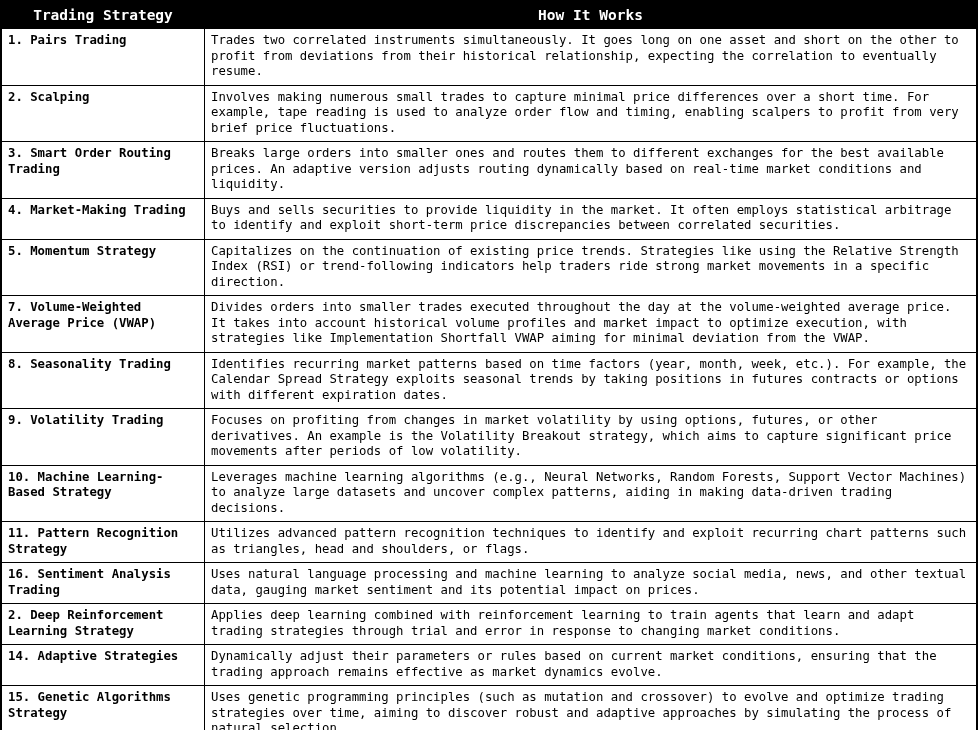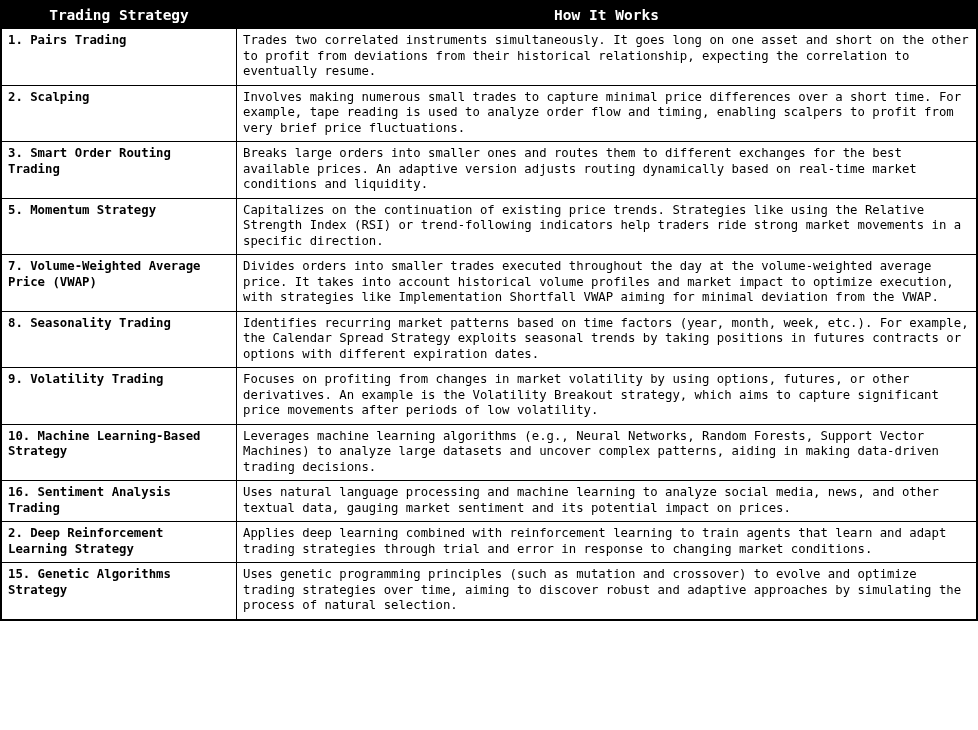--- a/index.html
+++ b/index.html
@@ -16,21 +16,21 @@
     width: 978px;
     table-layout: fixed;
     border: 2px solid #000000;
   }
   table.strategy-table th {
     background: #000000;
     color: #ffffff;
     font-family: "DejaVu Sans Mono", monospace;
     font-size: 14.5px;
     font-weight: bold;
-    padding: 5px 24px;
+    padding: 5px 8px;
     text-align: center;
     letter-spacing: 0px;
     border: 1px solid #000000;
   }
   table.strategy-table td {
     border: 1px solid #000000;
     padding: 4px 6px 5px 6px;
     vertical-align: top;
     font-family: "DejaVu Sans Mono", monospace;
     font-size: 12.3px;
@@ -66,45 +66,57 @@
     </tr>
     <tr>
       <td class="col-strategy">2. Scalping</td>
       <td class="col-desc">Involves making numerous small trades to capture minimal price differences over a short time. For example, tape reading is used to analyze order flow and timing, enabling scalpers to profit from very brief price fluctuations.</td>
     </tr>
     <tr>
       <td class="col-strategy">3. Smart Order Routing Trading</td>
       <td class="col-desc">Breaks large orders into smaller ones and routes them to different exchanges for the best available prices. An adaptive version adjusts routing dynamically based on real-time market conditions and liquidity.</td>
     </tr>
     <tr>
+      <td class="col-strategy">4. Market-Making Trading</td>
+      <td class="col-desc">Buys and sells securities to provide liquidity in the market. It often employs statistical arbitrage to identify and exploit short-term price discrepancies between correlated securities.</td>
+    </tr>
+    <tr>
       <td class="col-strategy">5. Momentum Strategy</td>
       <td class="col-desc">Capitalizes on the continuation of existing price trends. Strategies like using the Relative Strength Index (RSI) or trend-following indicators help traders ride strong market movements in a specific direction.</td>
     </tr>
     <tr>
       <td class="col-strategy">7. Volume-Weighted Average Price (VWAP)</td>
       <td class="col-desc">Divides orders into smaller trades executed throughout the day at the volume-weighted average price. It takes into account historical volume profiles and market impact to optimize execution, with strategies like Implementation Shortfall VWAP aiming for minimal deviation from the VWAP.</td>
     </tr>
     <tr>
       <td class="col-strategy">8. Seasonality Trading</td>
       <td class="col-desc">Identifies recurring market patterns based on time factors (year, month, week, etc.). For example, the Calendar Spread Strategy exploits seasonal trends by taking positions in futures contracts or options with different expiration dates.</td>
     </tr>
     <tr>
       <td class="col-strategy">9. Volatility Trading</td>
       <td class="col-desc">Focuses on profiting from changes in market volatility by using options, futures, or other derivatives. An example is the Volatility Breakout strategy, which aims to capture significant price movements after periods of low volatility.</td>
     </tr>
     <tr>
       <td class="col-strategy">10. Machine Learning-Based Strategy</td>
       <td class="col-desc">Leverages machine learning algorithms (e.g., Neural Networks, Random Forests, Support Vector Machines) to analyze large datasets and uncover complex patterns, aiding in making data-driven trading decisions.</td>
     </tr>
     <tr>
+      <td class="col-strategy">11. Pattern Recognition Strategy</td>
+      <td class="col-desc">Utilizes advanced pattern recognition techniques to identify and exploit recurring chart patterns such as triangles, head and shoulders, or flags.</td>
+    </tr>
+    <tr>
       <td class="col-strategy">16. Sentiment Analysis Trading</td>
       <td class="col-desc">Uses natural language processing and machine learning to analyze social media, news, and other textual data, gauging market sentiment and its potential impact on prices.</td>
     </tr>
     <tr>
       <td class="col-strategy">2. Deep Reinforcement Learning Strategy</td>
       <td class="col-desc">Applies deep learning combined with reinforcement learning to train agents that learn and adapt trading strategies through trial and error in response to changing market conditions.</td>
+    </tr>
+    <tr>
+      <td class="col-strategy">14. Adaptive Strategies</td>
+      <td class="col-desc">Dynamically adjust their parameters or rules based on current market conditions, ensuring that the trading approach remains effective as market dynamics evolve.</td>
     </tr>
     <tr>
       <td class="col-strategy">15. Genetic Algorithms Strategy</td>
       <td class="col-desc">Uses genetic programming principles (such as mutation and crossover) to evolve and optimize trading strategies over time, aiming to discover robust and adaptive approaches by simulating the process of natural selection.</td>
     </tr>
   </tbody>
 </table>
 
 </body></html>

